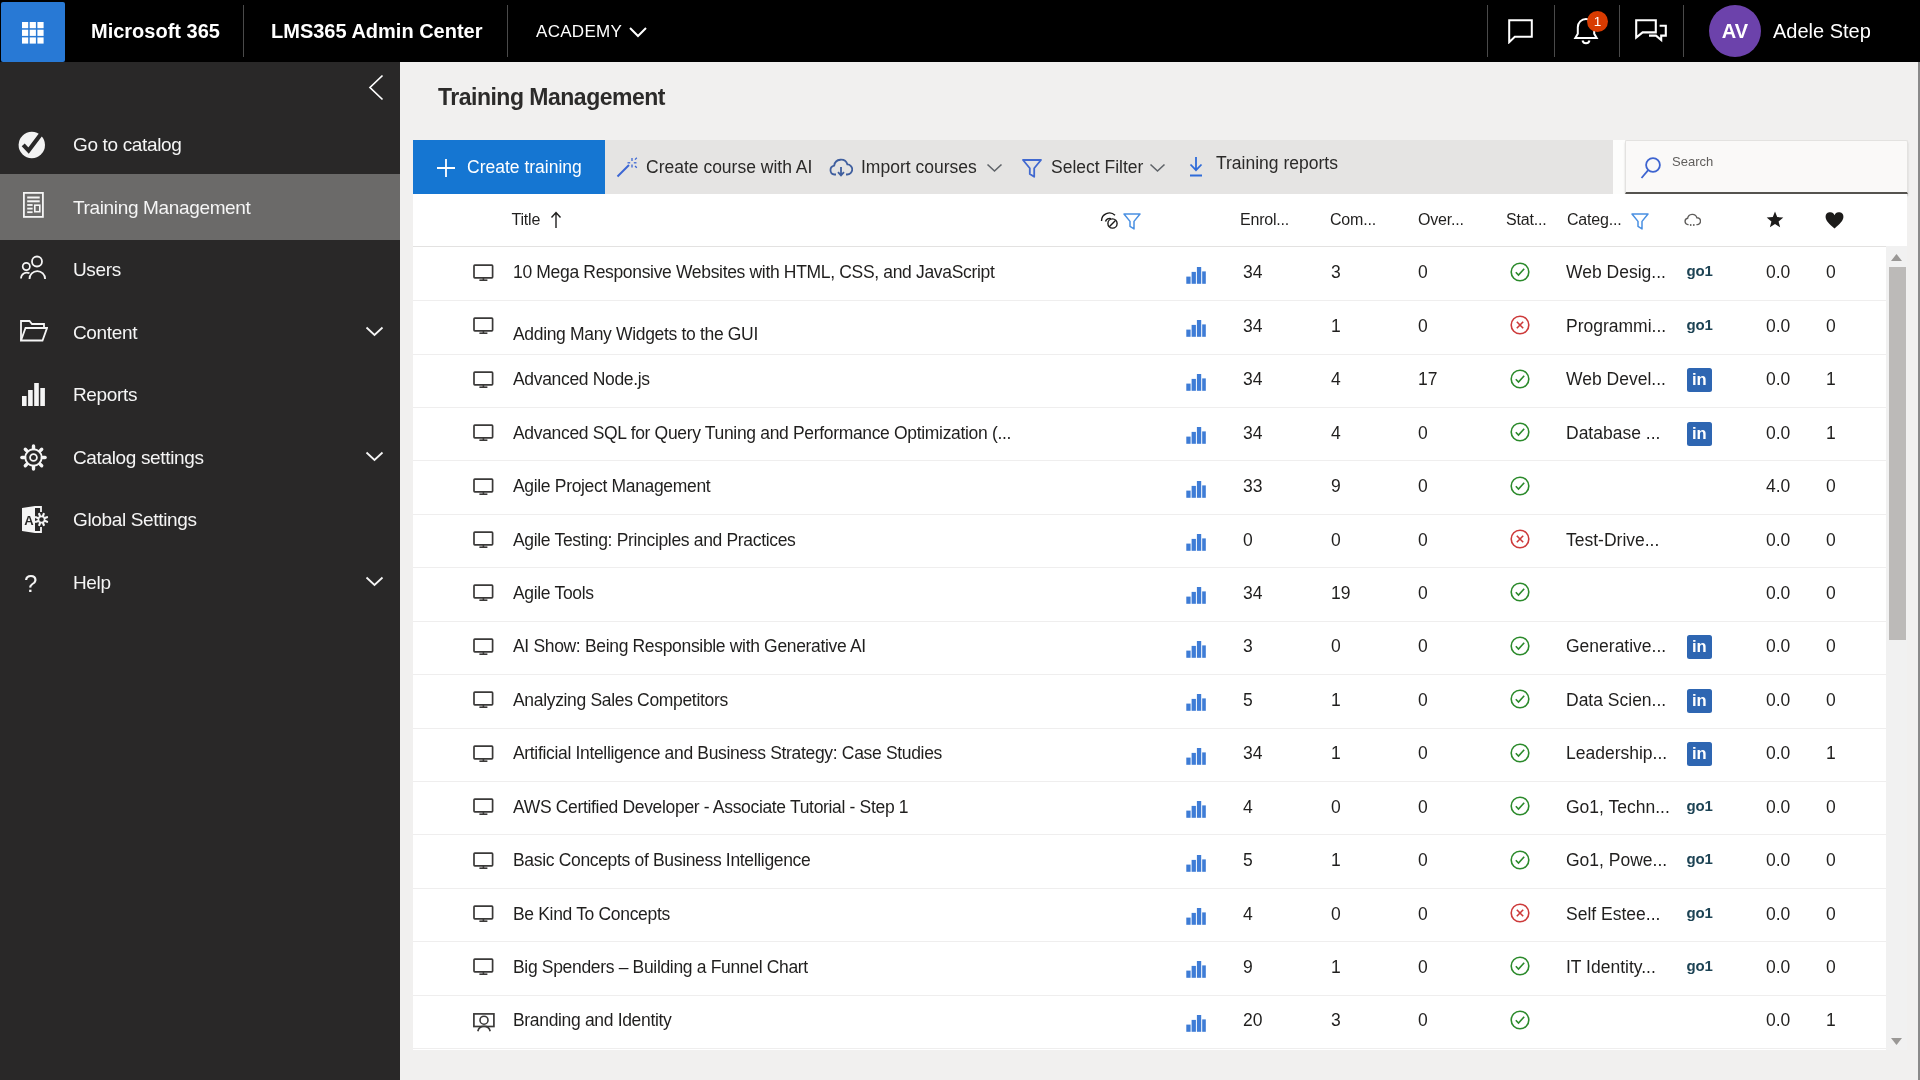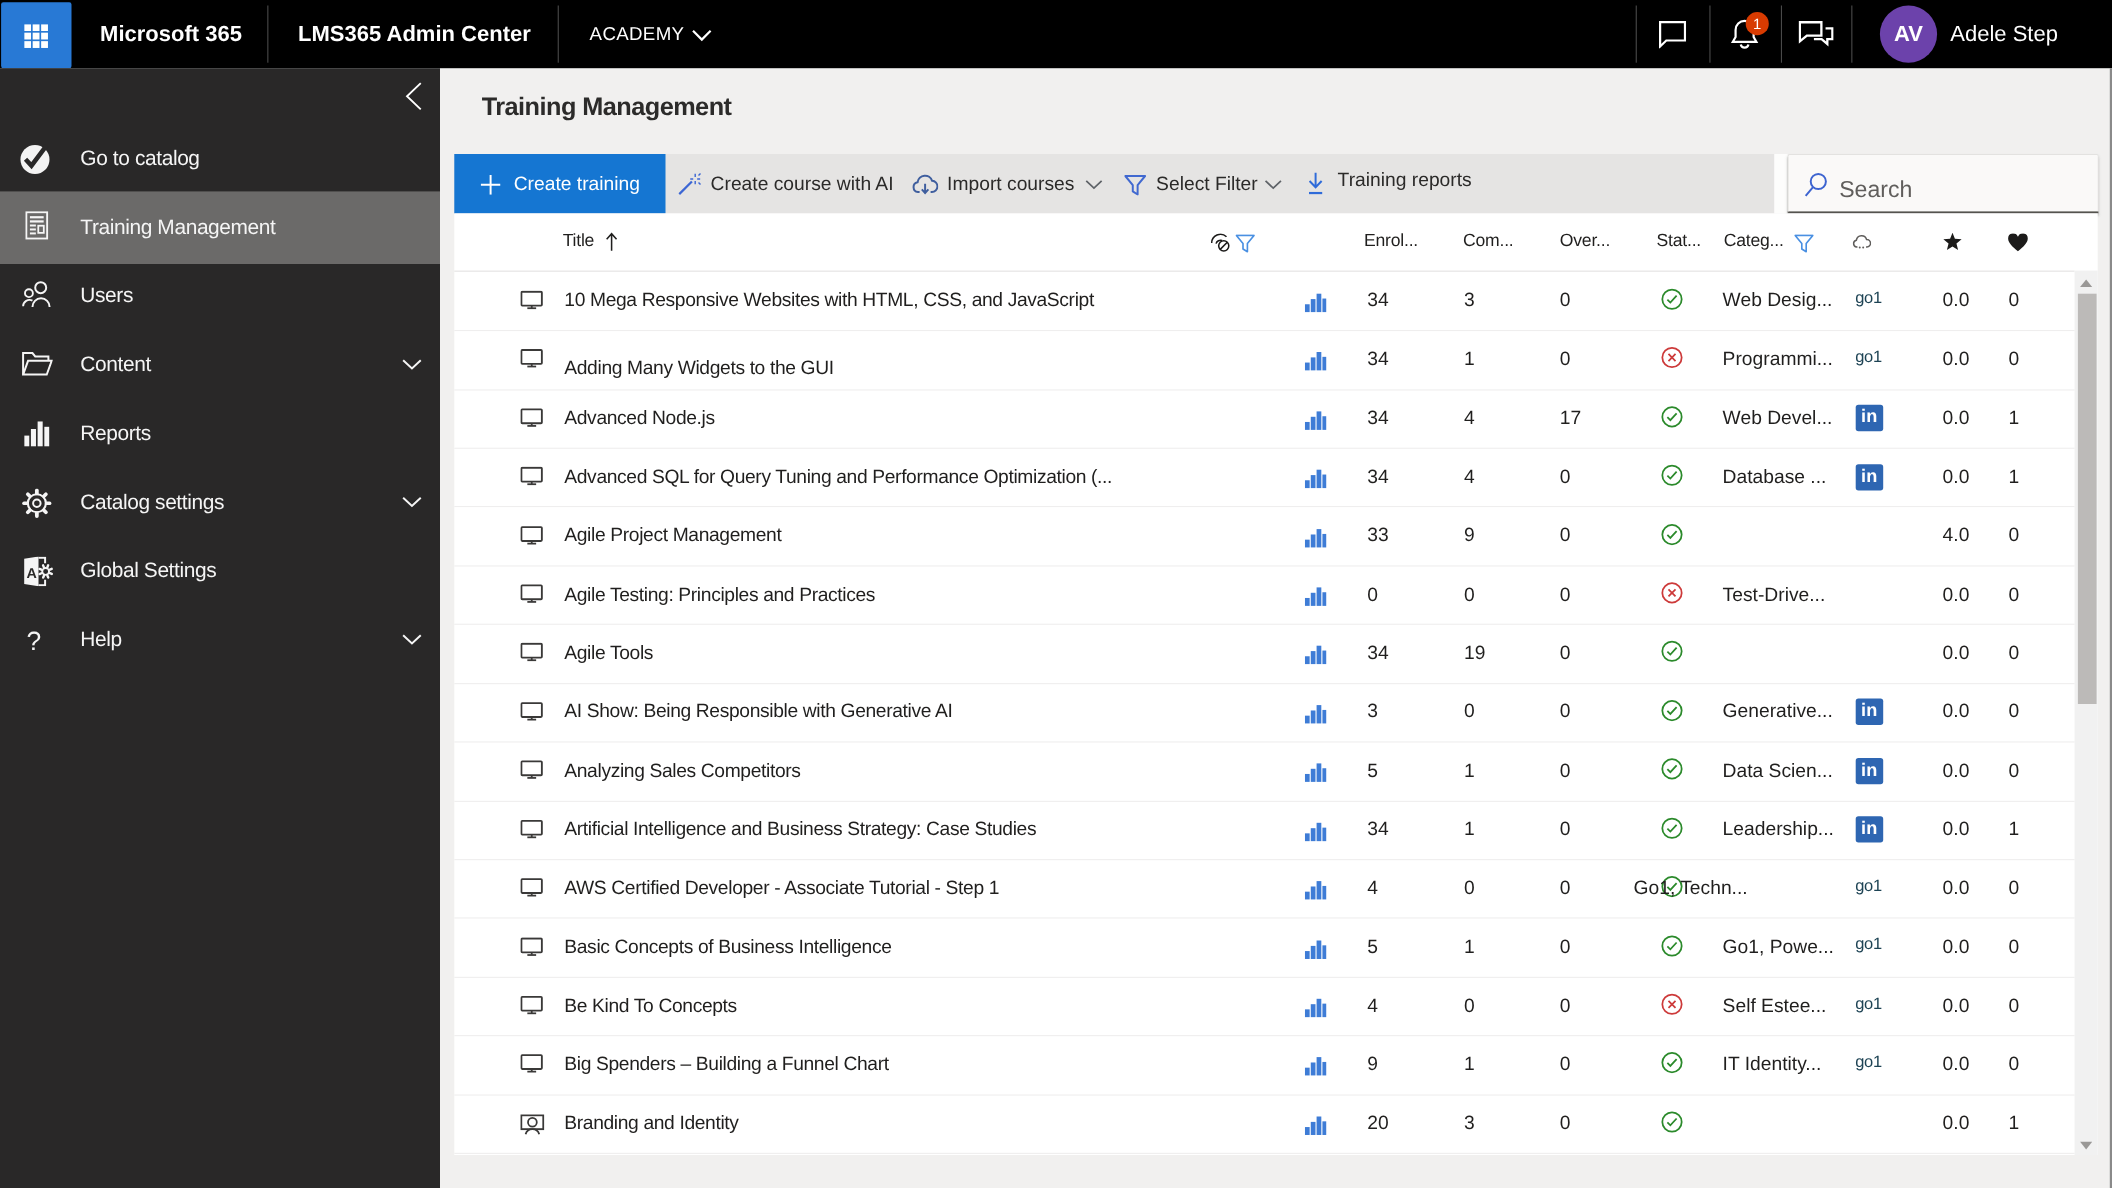--- a/index.html
+++ b/index.html
@@ -15,21 +15,21 @@
 #sidebar{left:0;top:62px;width:400px;height:1018px;background:#292828}
 .nav{color:#f5f5f5;font-size:19px;letter-spacing:-0.35px;transform:translateY(-52%);white-space:nowrap}
 #toolbar{left:413px;top:140px;width:1200px;height:54px;background:#e5e4e3}
 #bluebtn{left:413px;top:140px;width:192px;height:54px;background:#1576d2}
 .tbt{font-size:17.5px;color:#2b2a29;transform:translateY(-52%);white-space:nowrap}
 #search{left:1625px;top:140px;width:283px;height:54px;background:#faf9f8;
 border:1px solid #e3e2e0;border-bottom:2px solid #55534f;border-radius:2px 2px 0 0;box-shadow:0 2px 2px rgba(120,120,120,0.35)}
 #panel{left:413px;top:194px;width:1494px;height:856px;background:#fff}
 .hd{font-size:16px;letter-spacing:-0.2px;color:#201f1e;transform:translateY(-52%);white-space:nowrap}
 .rowline{left:413px;width:1473px;height:1px;background:#efeeee}
-.go1{font-family:"Liberation Sans",sans-serif;font-weight:normal;font-size:15px;color:#1d4354;letter-spacing:-0.2px}
+.go1{font-family:"Liberation Sans",sans-serif;font-weight:bold;font-size:15px;color:#1d4354;letter-spacing:-0.2px}
 .inlogo{width:24.5px;height:24px;background:#2e66b2;border-radius:2.5px;color:#fff;
 font-weight:bold;font-size:16.5px;text-align:center;line-height:22px;letter-spacing:0}
 #scrolltrack{left:1886px;top:246px;width:21px;height:804px;background:#f1f1f1}
 #scrollthumb{left:1889px;top:267px;width:17px;height:373px;background:#bcbab8}
 </style></head>
 <body>
 <div class="abs" id="topbar">
   <div class="abs" style="left:1px;top:2px;width:64px;height:60px;background:#2879d5;border-radius:2px"></div>
   <svg class="abs" style="left:22px;top:22px" width="22" height="22" viewBox="0 0 22 22">
     <g fill="#fff">
@@ -208,21 +208,21 @@
   <path d="M7 1 V14 M1.5 8.5 L7 14.2 L12.5 8.5" fill="none" stroke="#2f6bd9" stroke-width="1.8"></path>
   <rect x="1" y="18.5" width="12" height="2" fill="#2f6bd9"></rect>
   </svg>
 <div class="abs tbt" style="left:1216px;top:164px">Training reports</div>
 
 <div class="abs" id="search"></div>
 <svg class="abs" style="left:1640px;top:155px" width="24" height="26" viewBox="0 0 24 26">
   <circle cx="13" cy="10" r="6.9" fill="none" stroke="#3d64d0" stroke-width="1.8"></circle>
   <path d="M8.2 15.2 L1.5 23" stroke="#3d64d0" stroke-width="1.8"></path>
   </svg>
-<div class="abs" style="left:1672px;top:174px;font-size:21px;color:#605e5c;transform:translateY(-52%)">Search</div>
+<div class="abs" style="left:1672px;top:162px;font-size:13px;color:#605e5c;transform:translateY(-52%)">Search</div>
 
 <div class="abs" id="panel"></div>
 <div class="abs hd" style="left:511.5px;top:220px">Title</div>
 <svg class="abs" style="left:550px;top:211px" width="12" height="18" viewBox="0 0 12 18">
   <path d="M6 17 V2 M1.5 6.5 L6 1.5 L10.5 6.5" fill="none" stroke="#201f1e" stroke-width="1.4"></path>
   </svg>
 <svg class="abs" style="left:1100px;top:212px" width="20" height="17" viewBox="0 0 20 17">
   <path d="M1.5 9 A8 8 0 0 1 15 3.2" fill="none" stroke="#1b1a19" stroke-width="1.4"></path>
   <path d="M5.5 9.5 A4.2 4.2 0 0 1 11 6.7" fill="none" stroke="#1b1a19" stroke-width="1.4"></path>
   <circle cx="12.5" cy="11.5" r="4.6" fill="none" stroke="#1b1a19" stroke-width="1.4"></circle>
@@ -500,21 +500,21 @@
 <rect x="10.9" y="1" width="4.3" height="16.8" fill="#3e7cd6"></rect>
 <rect x="16.2" y="5.4" width="3.6" height="12.4" fill="#3e7cd6"></rect>
   </svg>
 <div class="abs ct" style="left:1243px;top:807.6px">4</div>
 <div class="abs ct" style="left:1331px;top:807.6px">0</div>
 <div class="abs ct" style="left:1418px;top:807.6px">0</div>
 <svg class="abs" style="left:1510px;top:796.1px" width="20" height="20" viewBox="0 0 20 20">
 <circle cx="10" cy="10" r="8.8" fill="none" stroke="#2b8a2b" stroke-width="1.6"></circle>
 <path d="M5.8 10.3 l2.7 2.7 L14.2 6.8" fill="none" stroke="#2b8a2b" stroke-width="1.6"></path>
   </svg>
-<div class="abs ct" style="left:1485px;top:807.6px">Go1, Techn...</div>
+<div class="abs ct" style="left:1566px;top:807.6px">Go1, Techn...</div>
 <div class="abs go1" style="left:1686.5px;top:796.6px">go1</div>
 <div class="abs ct" style="left:1766px;top:807.6px">0.0</div>
 <div class="abs ct" style="left:1826px;top:807.6px">0</div>
 <div class="abs rowline" style="top:887.8px"></div>
 <svg class="abs" style="left:473.0px;top:851.5px" width="21" height="18" viewBox="0 0 21 18">
 <rect x="1" y="1.2" width="18.6" height="12.6" rx="0.8" fill="none" stroke="#3a3938" stroke-width="1.7"></rect>
 <rect x="9.6" y="13.8" width="1.6" height="2.2" fill="#3a3938"></rect>
 <rect x="6.4" y="15.4" width="8" height="1.6" fill="#3a3938"></rect>
   </svg>
 <div class="abs ct tt" style="left:513px;top:861.0px">Basic Concepts of Business Intelligence</div>

